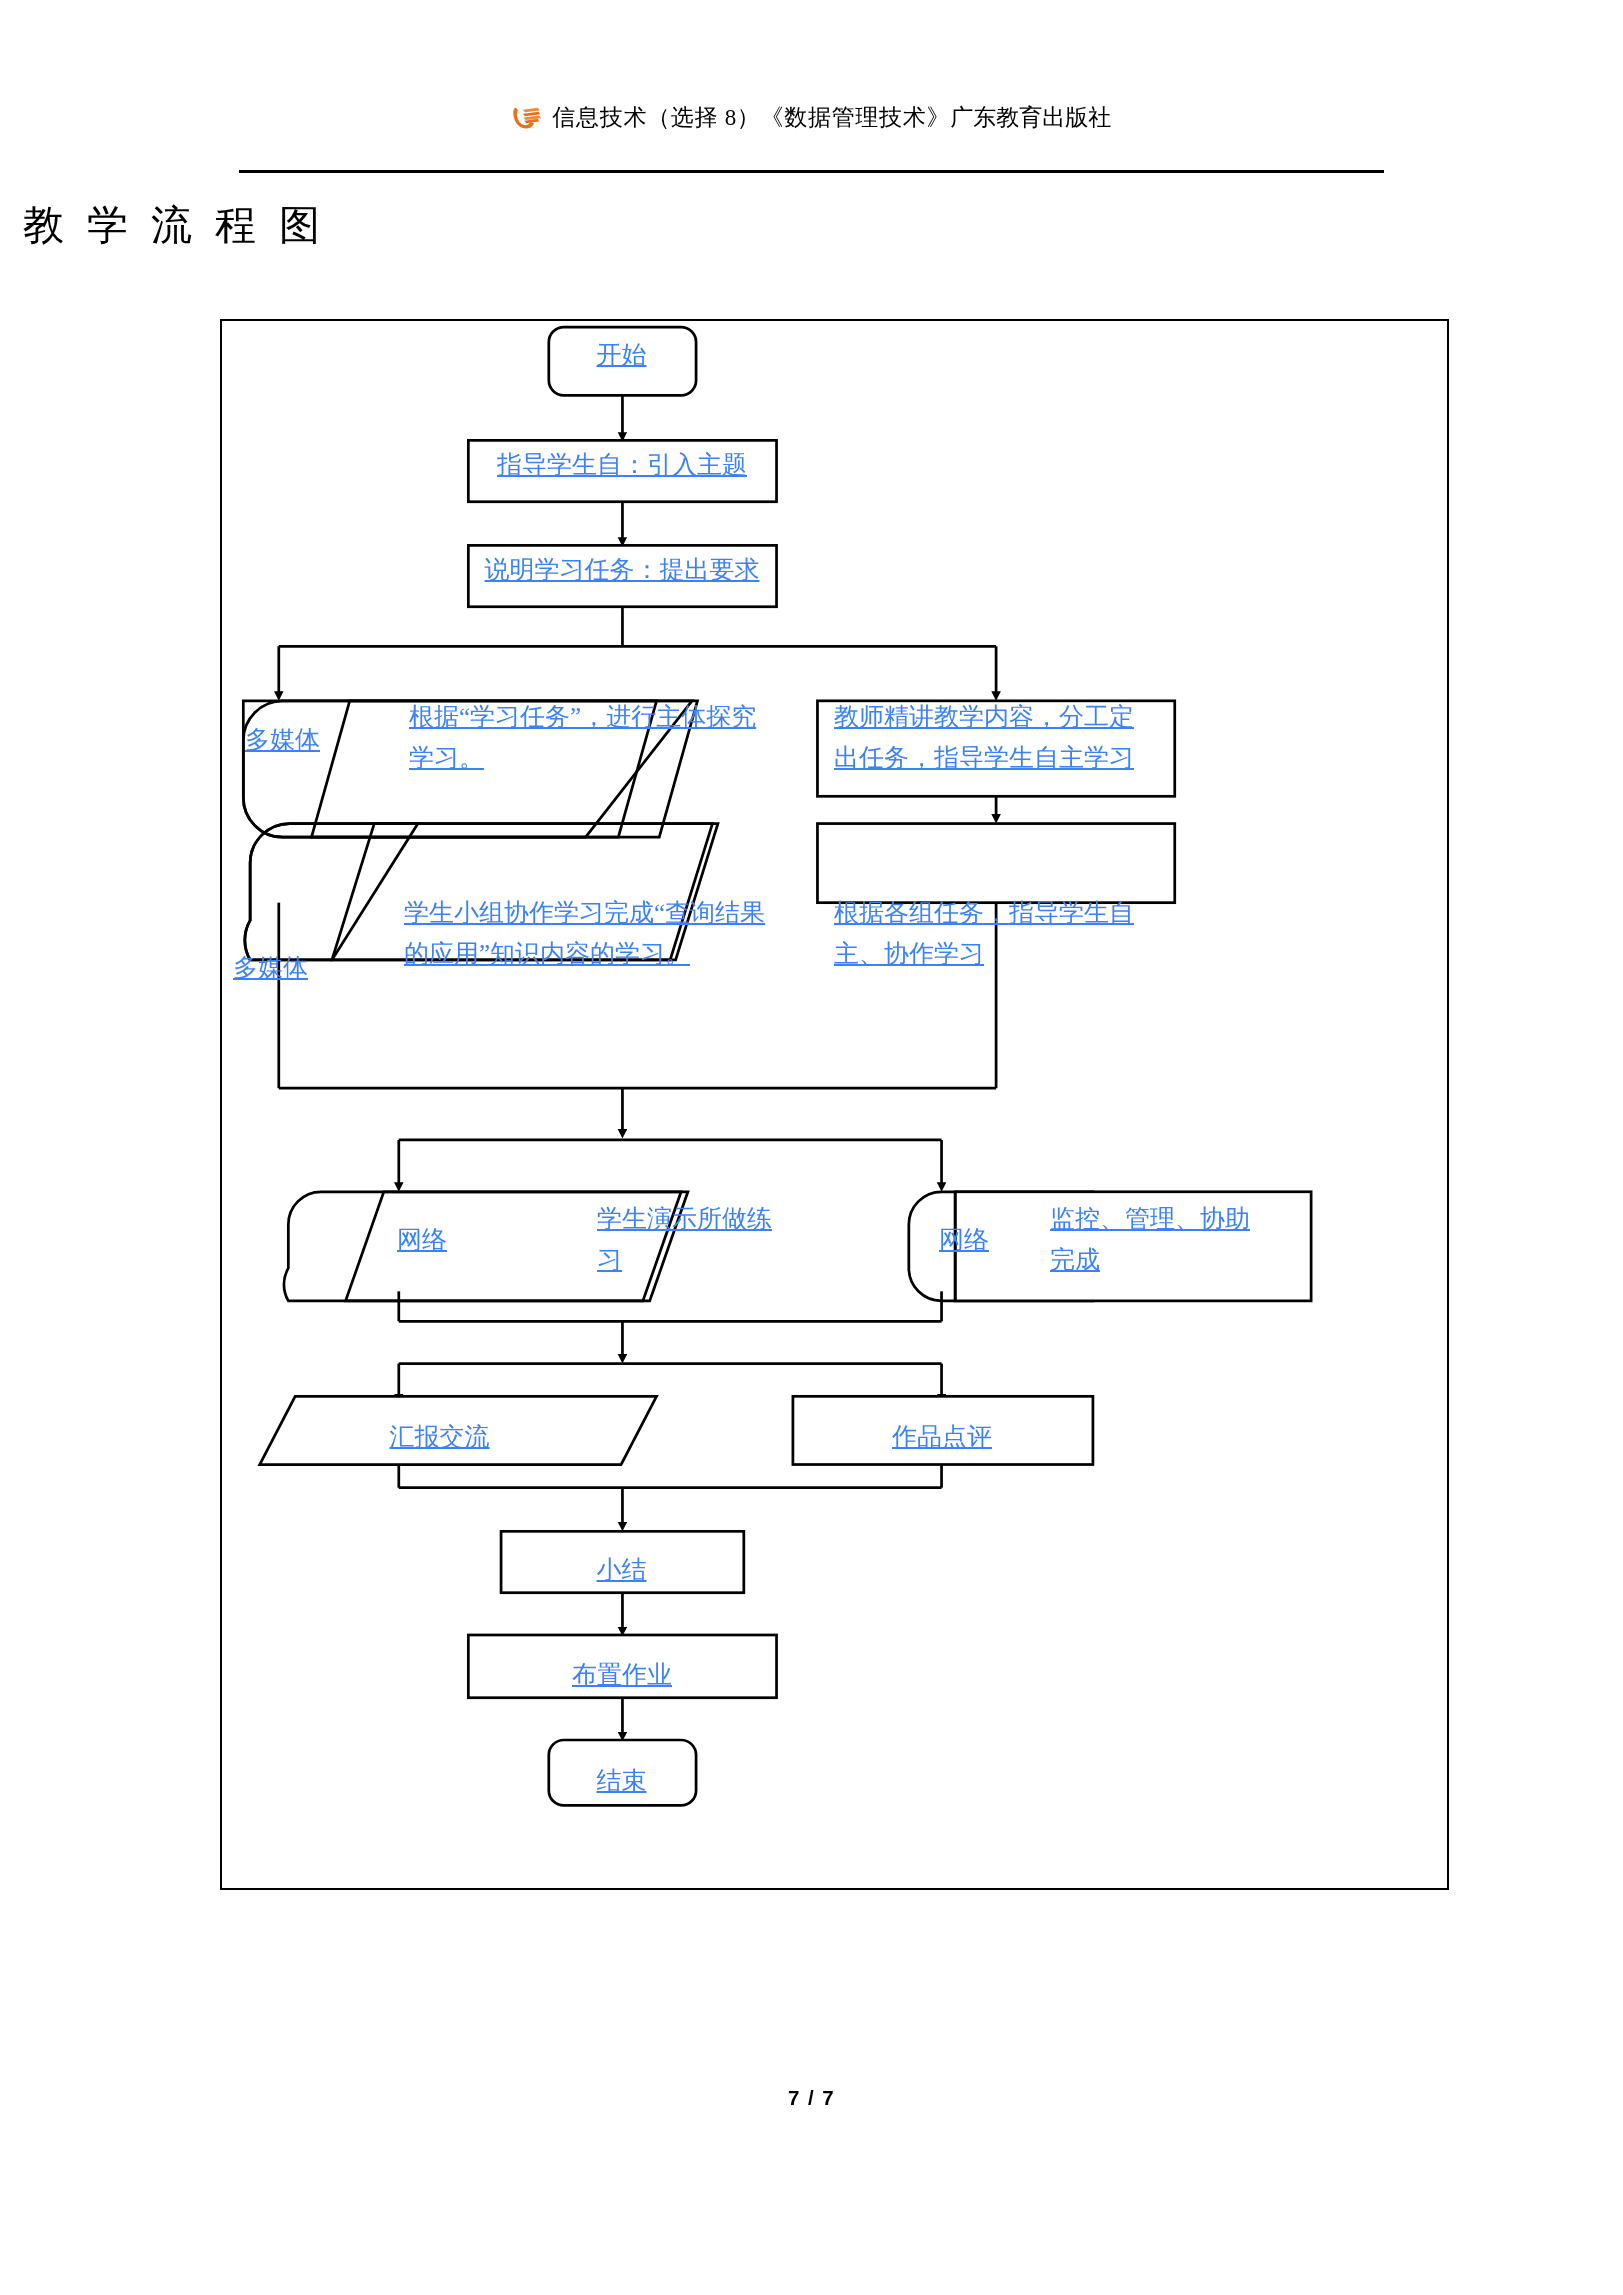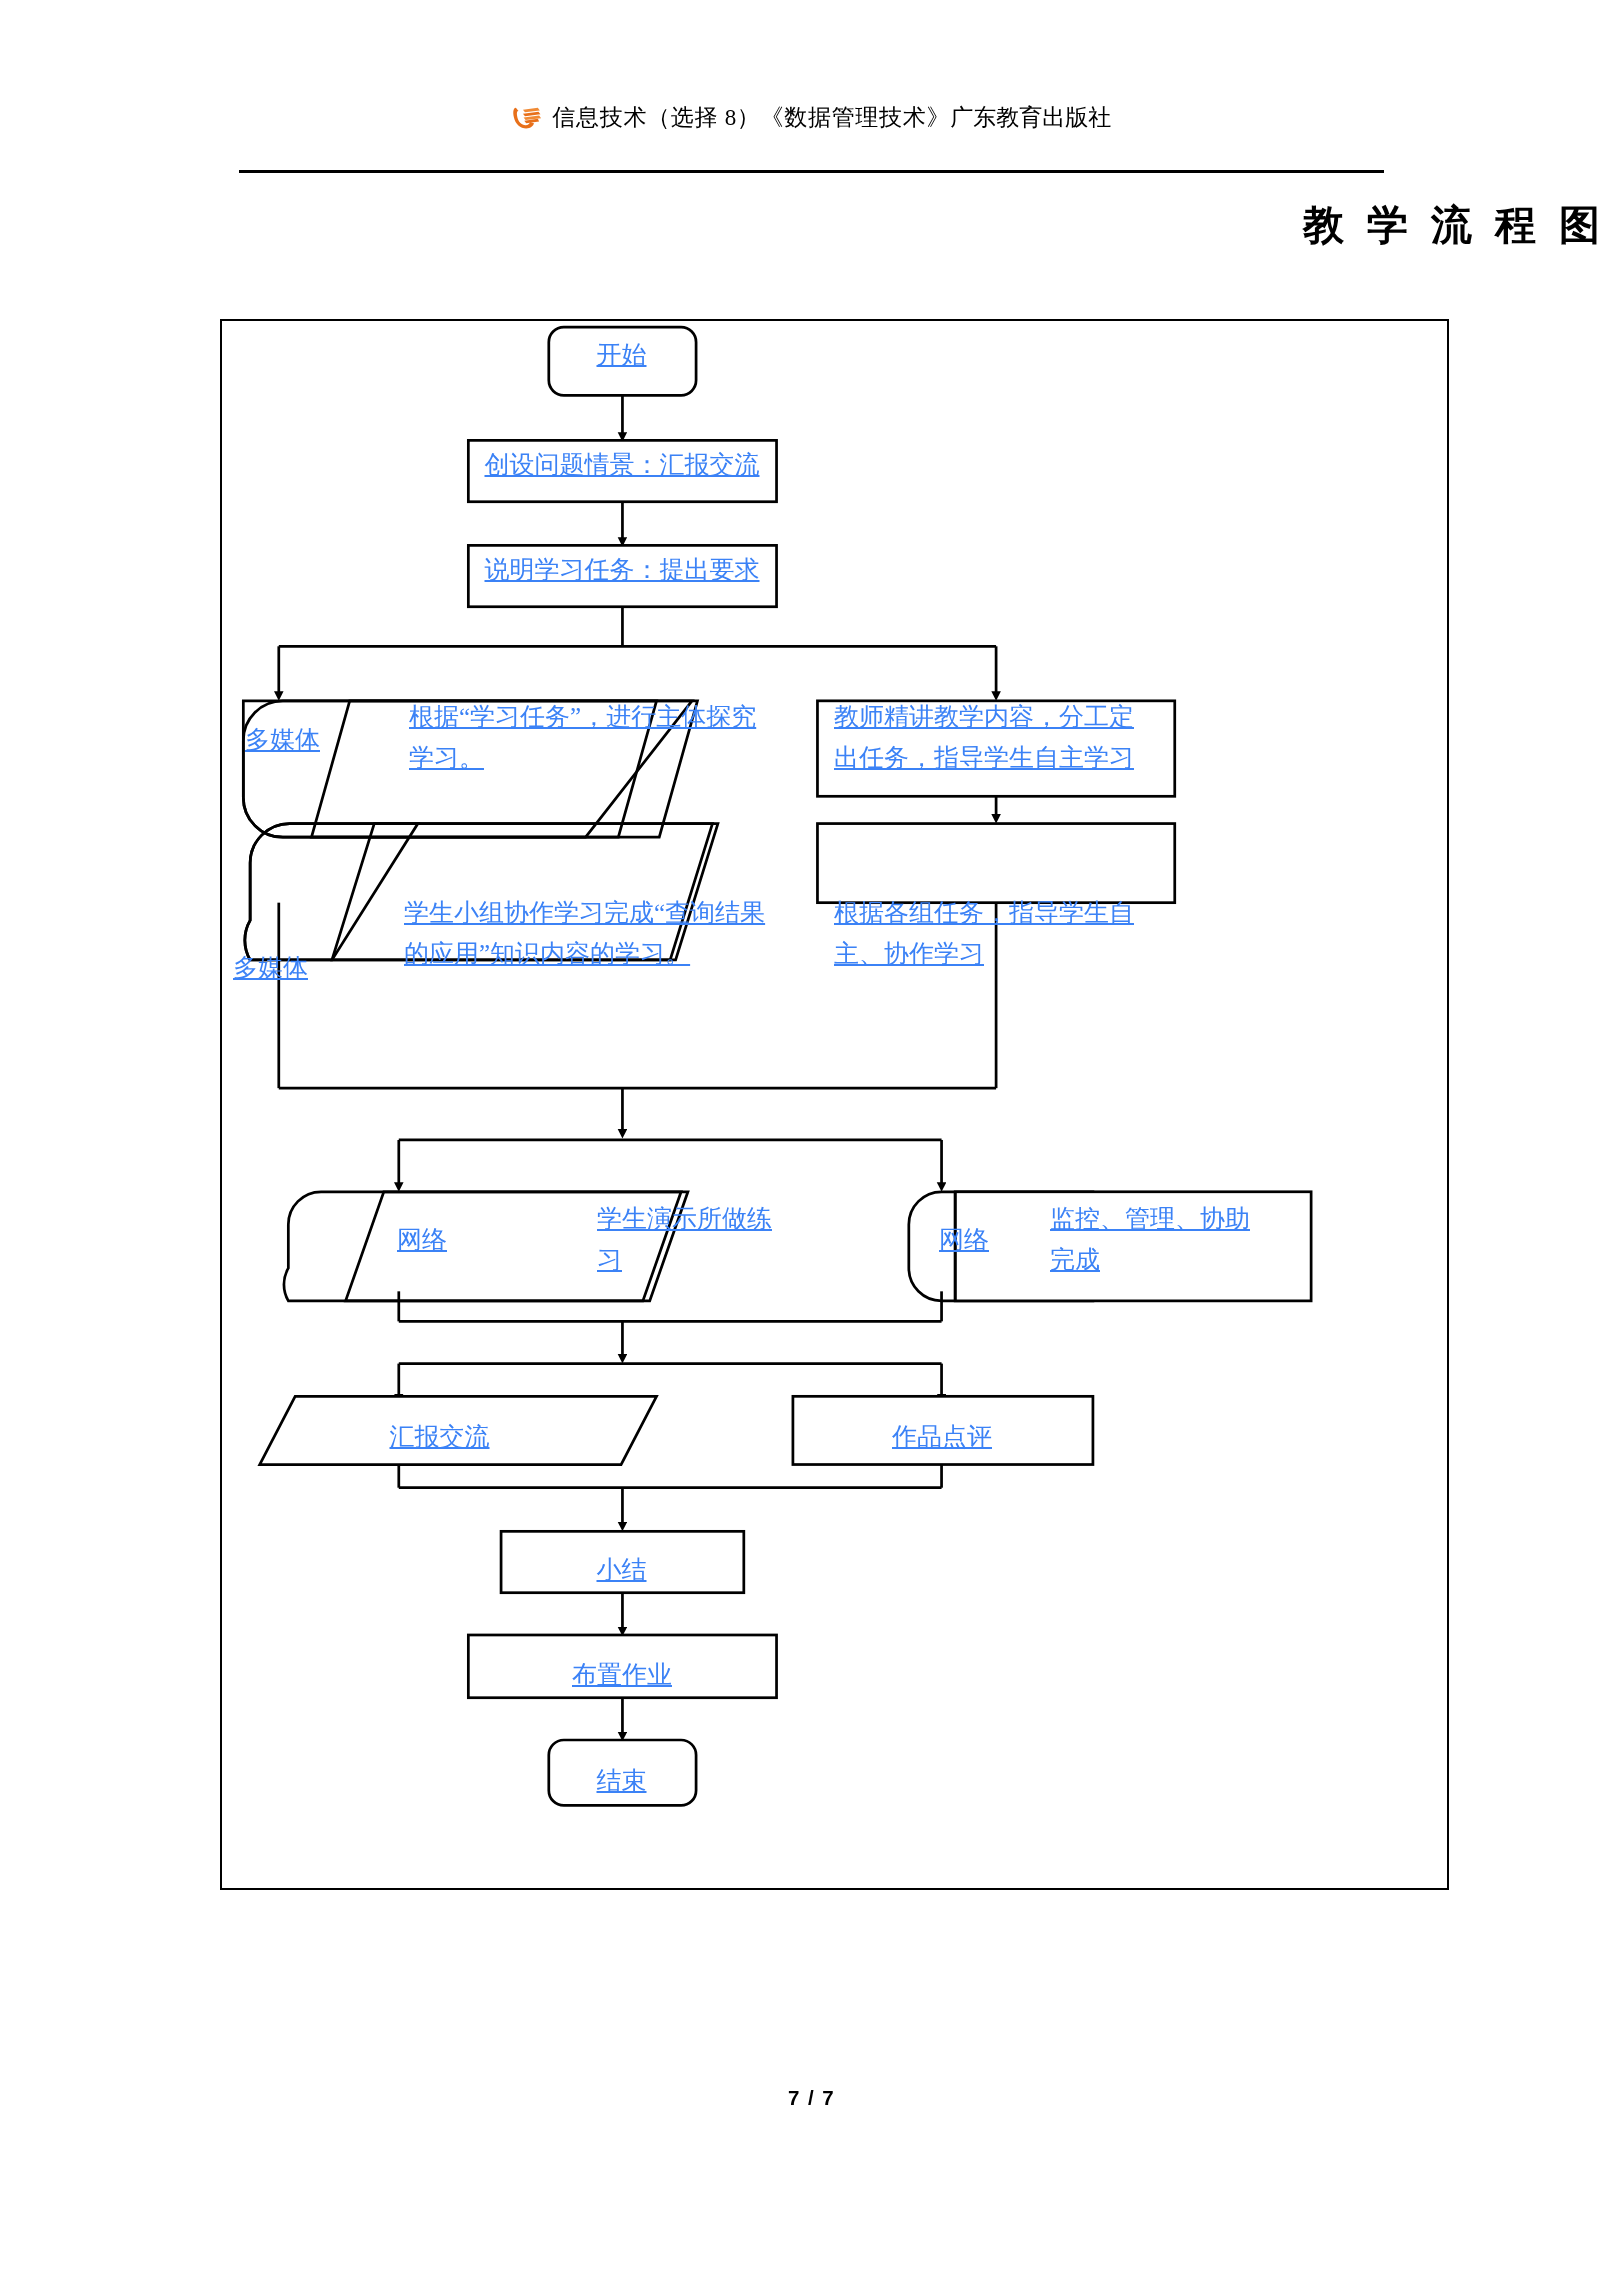--- a/index.html
+++ b/index.html
@@ -7,22 +7,22 @@
   .page{position:relative;width:1623px;height:2295px;}
 
   
   .hdr{position:absolute;left:0;top:102px;width:1623px;display:flex;justify-content:center;align-items:center;}
   .hdr-logo{width:31px;height:31px;margin-right:9.5px;flex:0 0 auto;}
   .hdr-text{font-family:"Liberation Serif",serif;font-size:23px;letter-spacing:0.7px;white-space:pre;}
   .hdr-pub{font-family:"Liberation Serif",serif;font-size:23px;white-space:pre;}
   .hdr-rule{position:absolute;left:239px;top:170px;width:1145px;height:2.7px;background:#000;}
 
   
-  .title{position:absolute;left:0;top:198px;width:1623px;text-align:right;
-         font-family:"Liberation Serif",serif;font-size:41px;font-weight:bold;letter-spacing:23px;
+  .title{position:absolute;left:0;top:198px;width:1623px;text-align:left;
+         font-family:"Liberation Serif",serif;font-size:41px;font-weight:normal;letter-spacing:23px;
          text-indent:23px;}
 
   
   .frame{position:absolute;left:220px;top:319px;width:1229px;height:1571px;border:2px solid #000;box-sizing:border-box;}
   .flow-svg{position:absolute;left:220px;top:319px;}
 
   
   .nd{position:absolute;font-family:"Liberation Serif",serif;font-size:25px;line-height:1.62;color:#3b82f6;
       white-space:pre-line;text-decoration:underline;}
   .nd.c{text-align:center;}
@@ -137,21 +137,21 @@
       <rect x="412" y="1778" width="356" height="90"></rect>
 
       <rect x="364" y="1930" width="452" height="92"></rect>
 
       <rect x="482" y="2084" width="216" height="96" rx="22" ry="22"></rect>
     </g>
   </svg>
 
   <div class="nd c" style="left:548px;top:335px;width:147px;">开始</div>
 
-  <div class="nd c" style="left:468px;top:445px;width:308px;">创设问题情景：汇报交流</div>
+  <div class="nd c" style="left:468px;top:445px;width:308px;">指导学生自：引入主题</div>
 
   <div class="nd c" style="left:468px;top:550px;width:308px;">说明学习任务：提出要求</div>
 
   <div class="nd" style="left:245px;top:720px;width:136px;">多媒体</div>
   <div class="nd" style="left:409px;top:697px;width:450px;">根据“学习任务”，进行主体探究
 学习。</div>
 
   <div class="nd" style="left:834px;top:697px;width:368px;">教师精讲教学内容，分工定
 出任务，指导学生自主学习</div>
 

